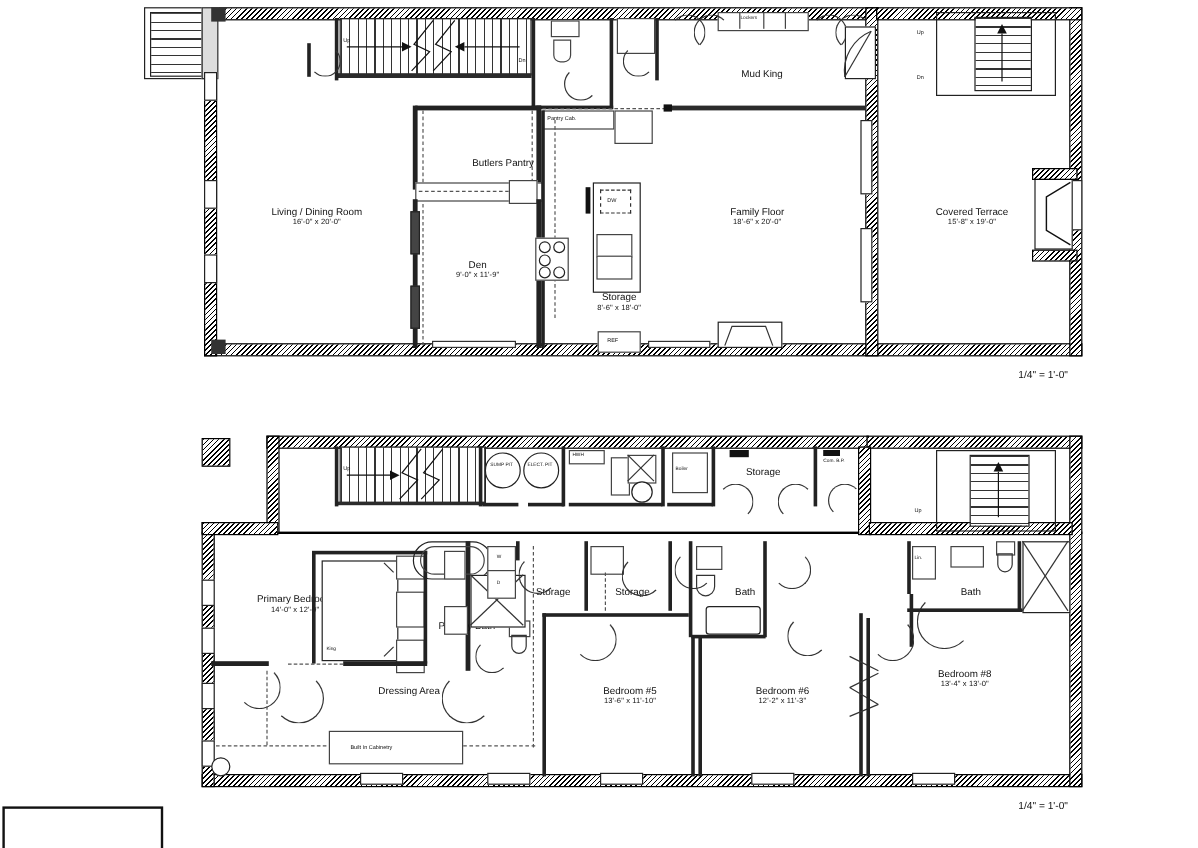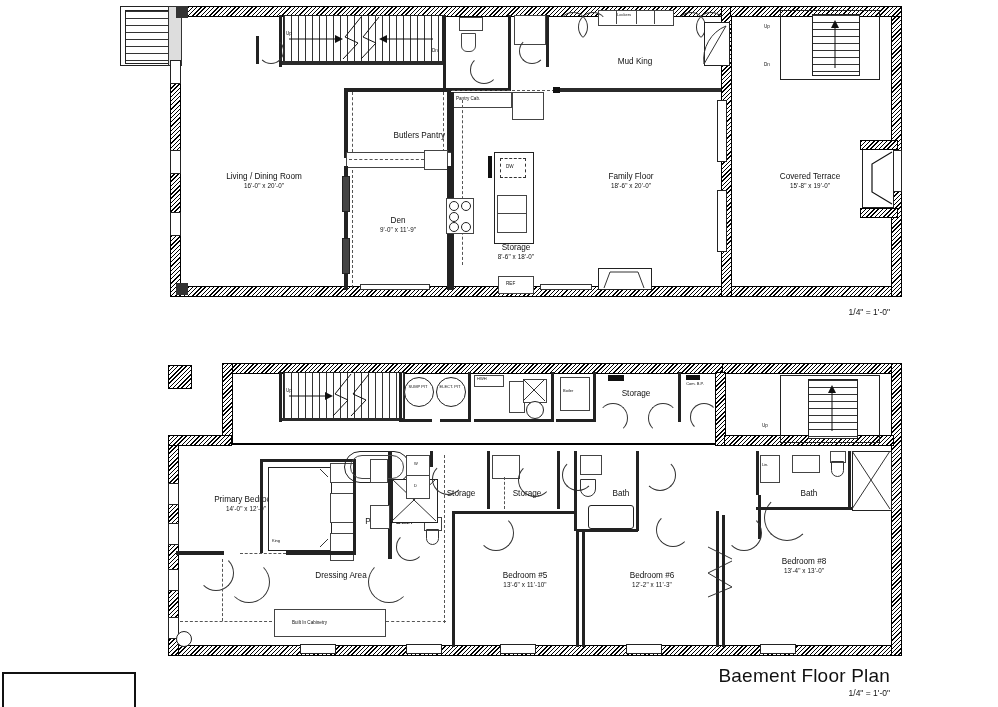--- a/index.html
+++ b/index.html
@@ -450,20 +450,19 @@
 
   <div class="box" style="left:300px;top:289px;width:34px;height:8px;"></div>
   <div class="box" style="left:406px;top:289px;width:34px;height:8px;"></div>
   <div class="box" style="left:500px;top:289px;width:34px;height:8px;"></div>
   <div class="box" style="left:626px;top:289px;width:34px;height:8px;"></div>
   <div class="box" style="left:760px;top:289px;width:34px;height:8px;"></div>
 
   <div class="circ" style="left:176px;top:276px;width:14px;height:14px;"></div>
 
   <div class="plantitle" style="left:640px;top:310px;width:250px;">
-    <div class="t">Baement Floor Plan</div>
     <div class="s">1/4" = 1'-0"</div>
   </div>
 </div>
 
 <div class="titleblock" style="left:2px;top:672px;width:130px;height:40px;"></div>
 
 </div>
 
 </body></html>

